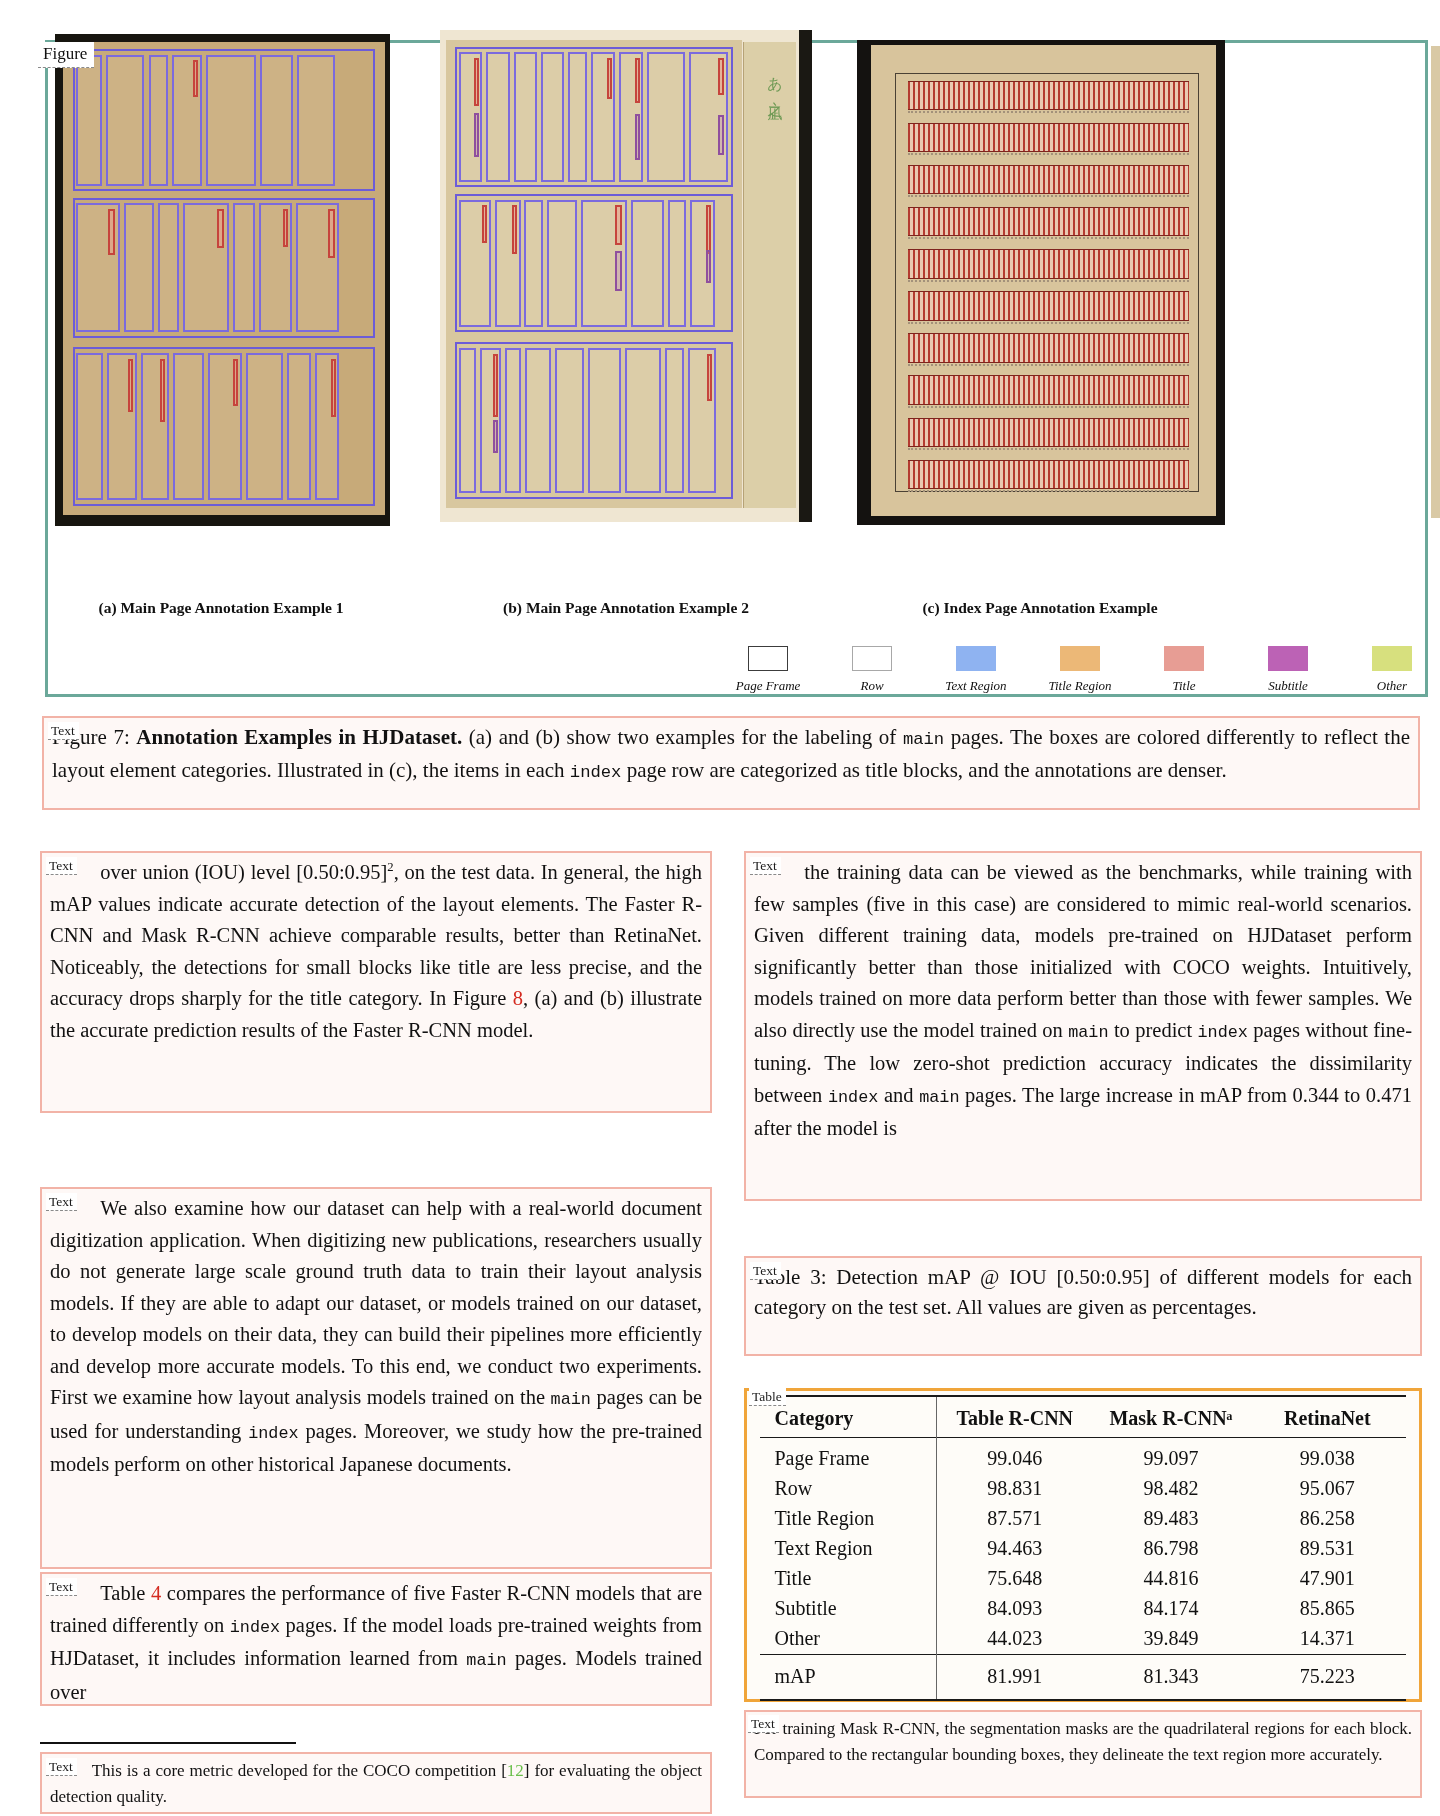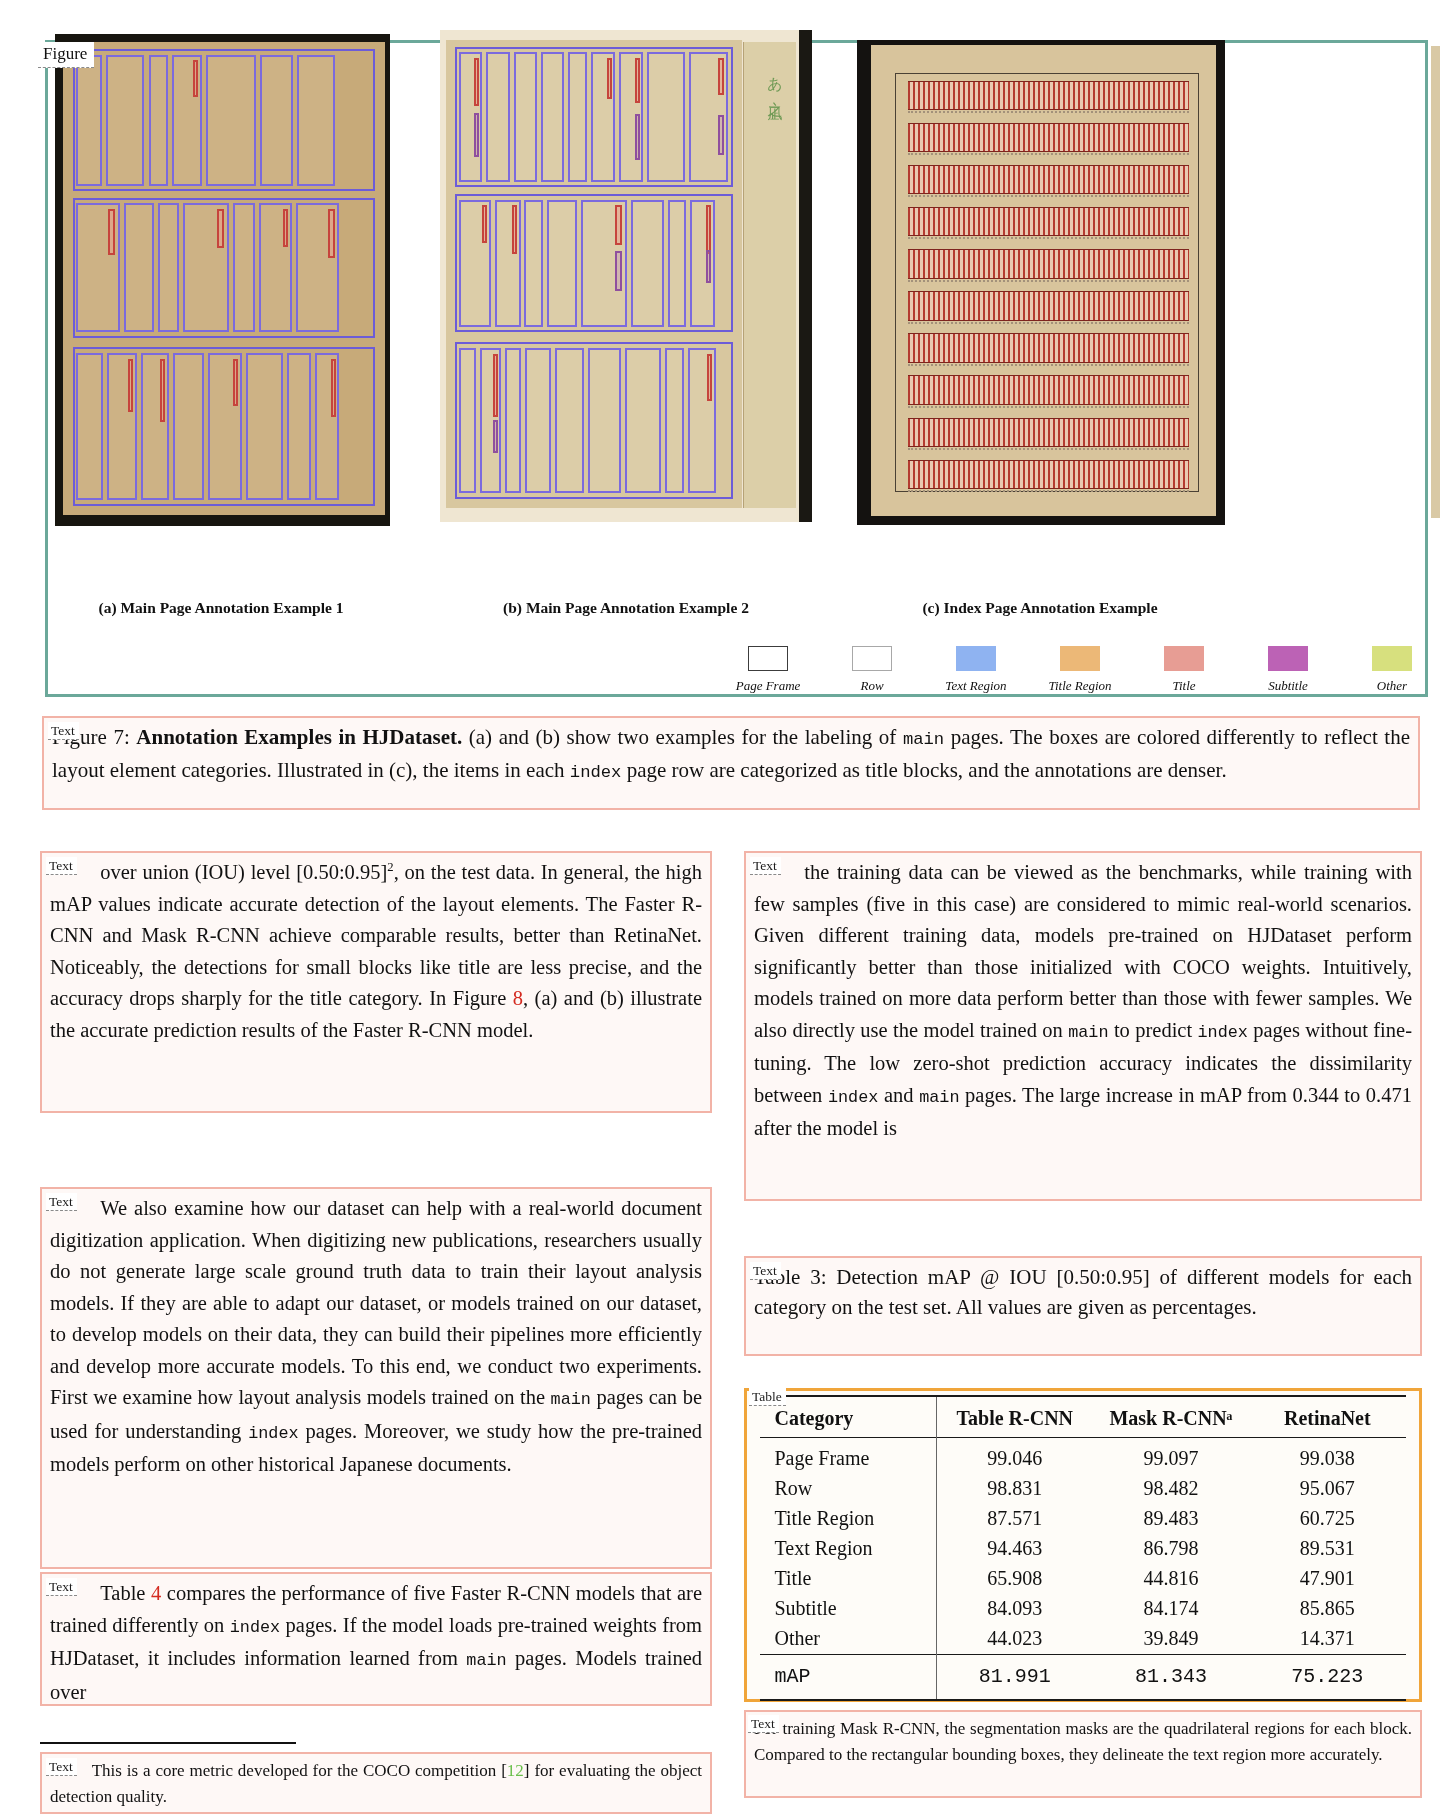--- a/index.html
+++ b/index.html
@@ -59,21 +59,21 @@
            border:3px solid #f0a53a;background:rgba(250,230,190,.10);box-sizing:border-box;}
   table.tbl{width:96%;margin:4px auto 0 auto;border-collapse:collapse;font-size:20px;}
   .tbl th{font-weight:bold;padding:10px 4px 7px 4px;}
   .tbl thead tr{border-top:2.5px solid #1a1a1a;border-bottom:1.5px solid #1a1a1a;}
   .tbl td{padding:3.5px 4px;}
   .tbl .c1{text-align:left;width:27%;border-right:1px solid #666;padding-left:14px;}
   .tbl .cn{text-align:center;width:24%;}
   .tbl tbody tr:first-child td{padding-top:9px;}
   .tbl tbody{border-bottom:1.5px solid #1a1a1a;}
   .tbl tfoot td{padding:10px 4px 11px 4px;}
-  .tbl tfoot tr{border-bottom:2.5px solid #1a1a1a;font-family:Liberation Mono, monospace;}
+  .tbl tfoot tr{border-bottom:2.5px solid #1a1a1a;}
 
   .fn-rule{position:absolute;left:40px;top:1742px;width:256px;border-top:2px solid #111;}
 </style>
 </head>
 <body>
 
 <div class="page">
 
   <div class="tan-strip"></div>
   <div class="figure-box"></div>
@@ -317,31 +317,31 @@
           <tr>
             <td class="c1">Row</td>
             <td class="cn">98.831</td>
             <td class="cn">98.482</td>
             <td class="cn">95.067</td>
           </tr>
           <tr>
             <td class="c1">Title Region</td>
             <td class="cn">87.571</td>
             <td class="cn">89.483</td>
-            <td class="cn">60.725</td>
+            <td class="cn">86.258</td>
           </tr>
           <tr>
             <td class="c1">Text Region</td>
             <td class="cn">94.463</td>
             <td class="cn">86.798</td>
             <td class="cn">89.531</td>
           </tr>
           <tr>
             <td class="c1">Title</td>
-            <td class="cn">65.908</td>
+            <td class="cn">75.648</td>
             <td class="cn">44.816</td>
             <td class="cn">47.901</td>
           </tr>
           <tr>
             <td class="c1">Subtitle</td>
             <td class="cn">84.093</td>
             <td class="cn">84.174</td>
             <td class="cn">85.865</td>
           </tr>
           <tr>

